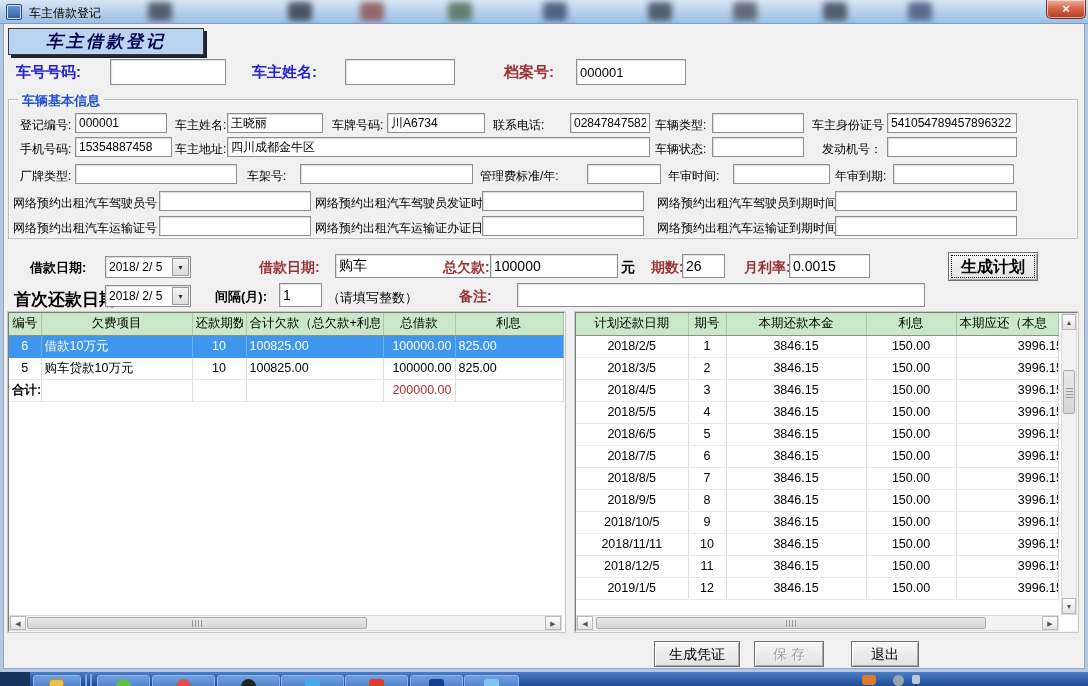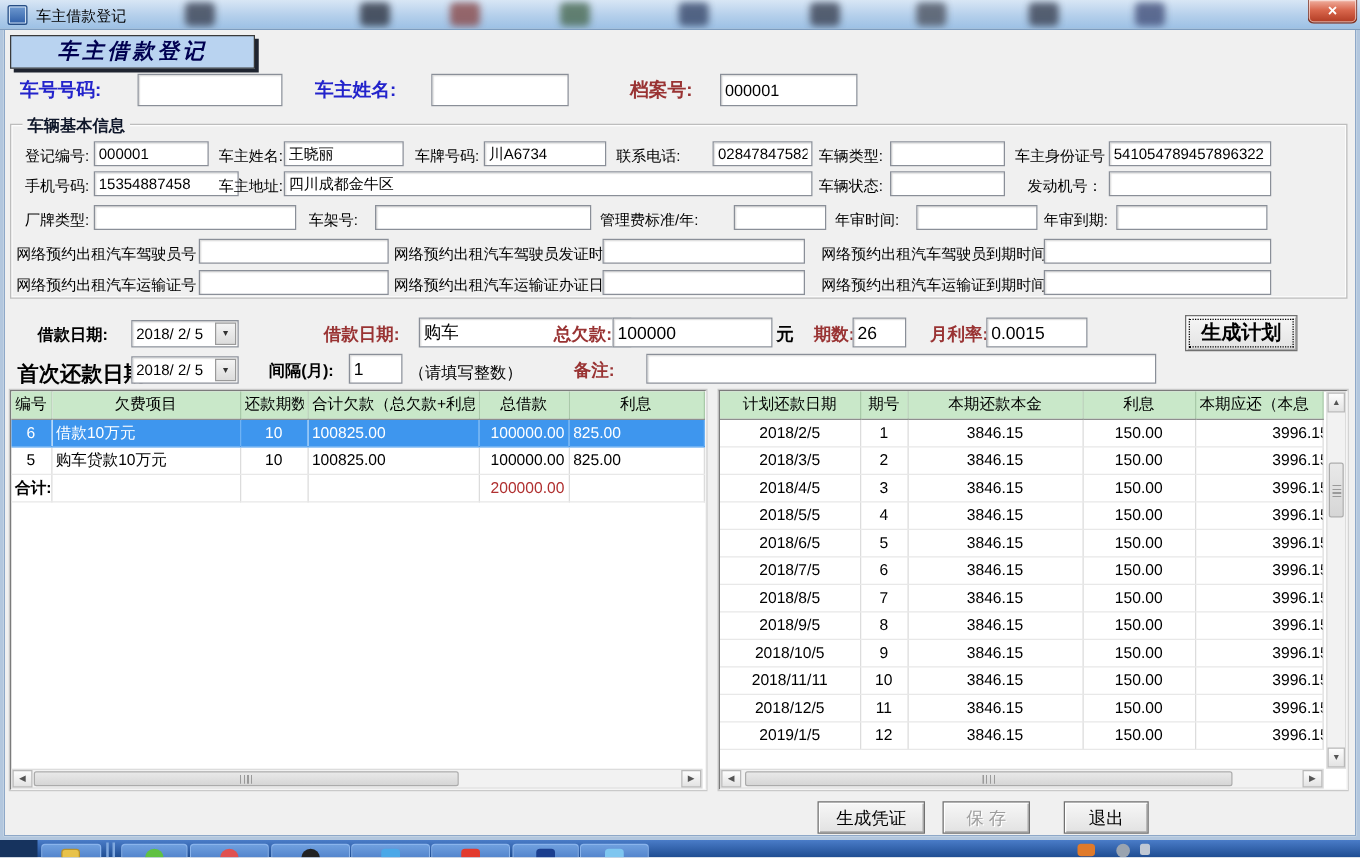--- a/index.html
+++ b/index.html
@@ -25,21 +25,21 @@
   
   .lbl{position:absolute;font-size:12px;color:#000;white-space:nowrap;}
   .lblb{position:absolute;font-size:14px;font-weight:bold;color:#000;white-space:nowrap;}
   .blue{color:#2323cb;} .red{color:#993333;}
   .in{position:absolute;height:20px;background:#fff;border:1px solid #8a8f98;box-shadow:inset 1px 1px 1px rgba(0,0,0,.14);
       font-family:inherit;font-size:12px;padding:0 3px;color:#000;outline:none;}
   .in.big{height:26px;font-size:13px;}
   .in.mid{height:24px;font-size:14px;}
   .groupbox{position:absolute;left:8px;top:99px;width:1070px;height:140px;border:1px solid #bdbdbd;
             box-shadow:inset 0 0 0 1px #fdfdfd;}
-  .grouplegend{position:absolute;left:18px;top:92px;background:#f0f0f0;padding:0 4px;font-size:13px;font-weight:bold;color:#0f172a;}
+  .grouplegend{position:absolute;left:18px;top:92px;background:#f0f0f0;padding:0 4px;font-size:13px;font-weight:bold;color:#1d4ed8;}
   
   .combo{position:absolute;height:22px;background:#fff;border:1px solid #8a8f98;box-shadow:inset 1px 1px 1px rgba(0,0,0,.14);}
   .combo .cval{position:absolute;left:3px;top:3px;font-size:12px;}
   .combo .cbtn{position:absolute;right:1px;top:1px;bottom:1px;width:17px;background:linear-gradient(#f4f4f4,#dcdcdc);
                border:1px solid #9a9a9a;text-align:center;font-size:7px;line-height:18px;color:#333;cursor:pointer;}
   
   .btn{position:absolute;background:linear-gradient(#f7f7f7,#e2e2e2);border:1px solid #707070;
        box-shadow:inset 1px 1px 0 #fff, inset -1px -1px 0 #a8a8a8;font-size:14px;color:#000;text-align:center;cursor:pointer;}
   .btn.focus{outline:1px dotted #000;outline-offset:-4px;font-weight:bold;}
   .btn.disabled{color:#9d9d9d;text-shadow:1px 1px 0 #fff;cursor:default;}
@@ -115,21 +115,21 @@
   <span class="lbl" style="left:332px;top:117px;">车牌号码:</span>
   <input class="in" style="left: 387px; top: 113px; width: 98px;" value="川A6734">
   <span class="lbl" style="left:493px;top:117px;">联系电话:</span>
   <input class="in" style="left: 570px; top: 113px; width: 80px;" value="02847847582">
   <span class="lbl" style="left:655px;top:117px;">车辆类型:</span>
   <input class="in" style="left: 712px; top: 113px; width: 92px;" value="">
   <span class="lbl" style="left:812px;top:117px;">车主身份证号</span>
   <input class="in" style="left: 887px; top: 113px; width: 130px;" value="541054789457896322">
 
   <span class="lbl" style="left:20px;top:141px;">手机号码:</span>
-  <input class="in" style="left: 75px; top: 137px; width: 116px;" value="15354887458">
+  <input class="in" style="left: 75px; top: 137px; width: 97px;" value="15354887458">
   <span class="lbl" style="left:175px;top:141px;">车主地址:</span>
   <input class="in" style="left: 227px; top: 137px; width: 423px;" value="四川成都金牛区">
   <span class="lbl" style="left:655px;top:141px;">车辆状态:</span>
   <input class="in" style="left: 712px; top: 137px; width: 92px;" value="">
   <span class="lbl" style="left:822px;top:141px;">发动机号：</span>
   <input class="in" style="left: 887px; top: 137px; width: 130px;" value="">
 
   <span class="lbl" style="left:20px;top:168px;">厂牌类型:</span>
   <input class="in" style="left: 75px; top: 164px; width: 162px;" value="">
   <span class="lbl" style="left:247px;top:168px;">车架号:</span>

